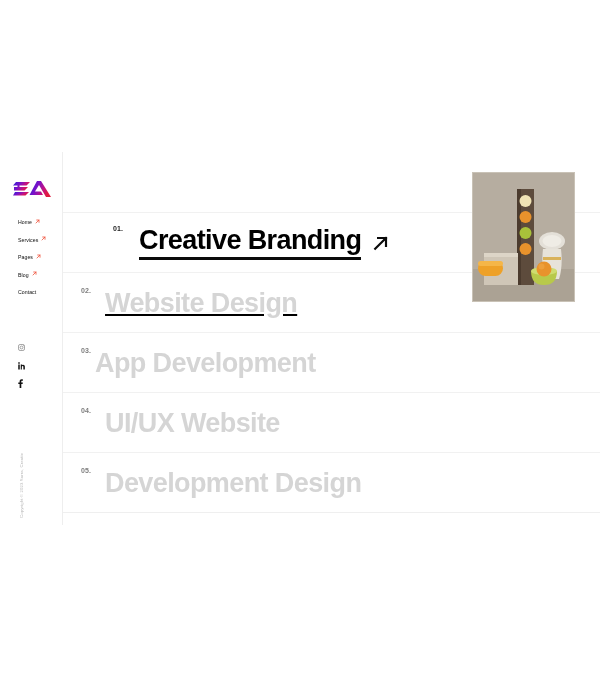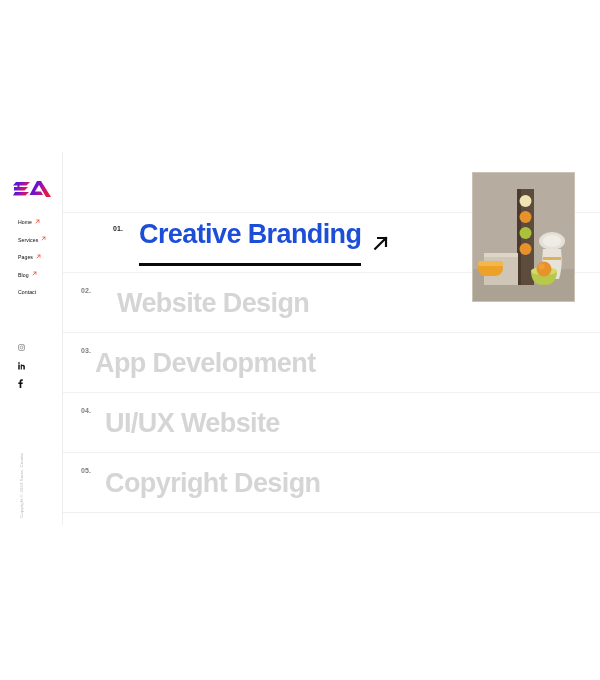--- a/index.html
+++ b/index.html
@@ -92,34 +92,34 @@
     margin-top:14px;
   }
   .row.active .num{color:#1b1b1b;margin-top:12px;}
 
   .title{
     font-size:27px;line-height:30px;font-weight:700;
     color:#d5d5d5;letter-spacing:-.6px;
     white-space:nowrap;
   }
   .row.active .title{
-    color:#1d4ed8;
+    color:#000000;
     border-bottom:3px solid #0a0a0a;
-    padding-bottom:14px;
+    padding-bottom:2px;
   }
   .title-wrap{display:flex;align-items:center;gap:10px;}
 
   .arrow-ico{width:20px;height:20px;color:#0a0a0a;flex:0 0 auto;}
   .arrow-ico svg{display:block;}
 
   
   .row.r1 .num{margin-left:50px;}
   .row.r1 .title-wrap{margin-left:16px;}
   .row.r2 .num{margin-left:18px;}
-  .row.r2 .title-wrap{margin-left:26px;}
+  .row.r2 .title-wrap{margin-left:14px;text-decoration:underline;}
   .row.r3 .num{margin-left:18px;}
   .row.r3 .title-wrap{margin-left:4px;}
   .row.r4 .num{margin-left:18px;}
   .row.r4 .title-wrap{margin-left:14px;}
   .row.r5 .num{margin-left:18px;}
   .row.r5 .title-wrap{margin-left:14px;}
 
   
   #preview{
     position:absolute;left:472px;top:172px;
@@ -257,21 +257,21 @@
     <div class="row r4">
       <span class="num">04.</span>
       <span class="title-wrap">
         <span class="title">UI/UX Website</span>
       </span>
     </div>
 
     <div class="row r5">
       <span class="num">05.</span>
       <span class="title-wrap">
-        <span class="title">Copyright Design</span>
+        <span class="title">Development Design</span>
       </span>
     </div>
   </div>
 
   <div id="preview">
     <svg width="101" height="128" viewBox="0 0 101 128" xmlns="http://www.w3.org/2000/svg">
 
       <rect x="0" y="0" width="101" height="128" fill="#b6ada0"></rect>
       <rect x="0" y="96" width="101" height="32" fill="#aba294"></rect>
 

